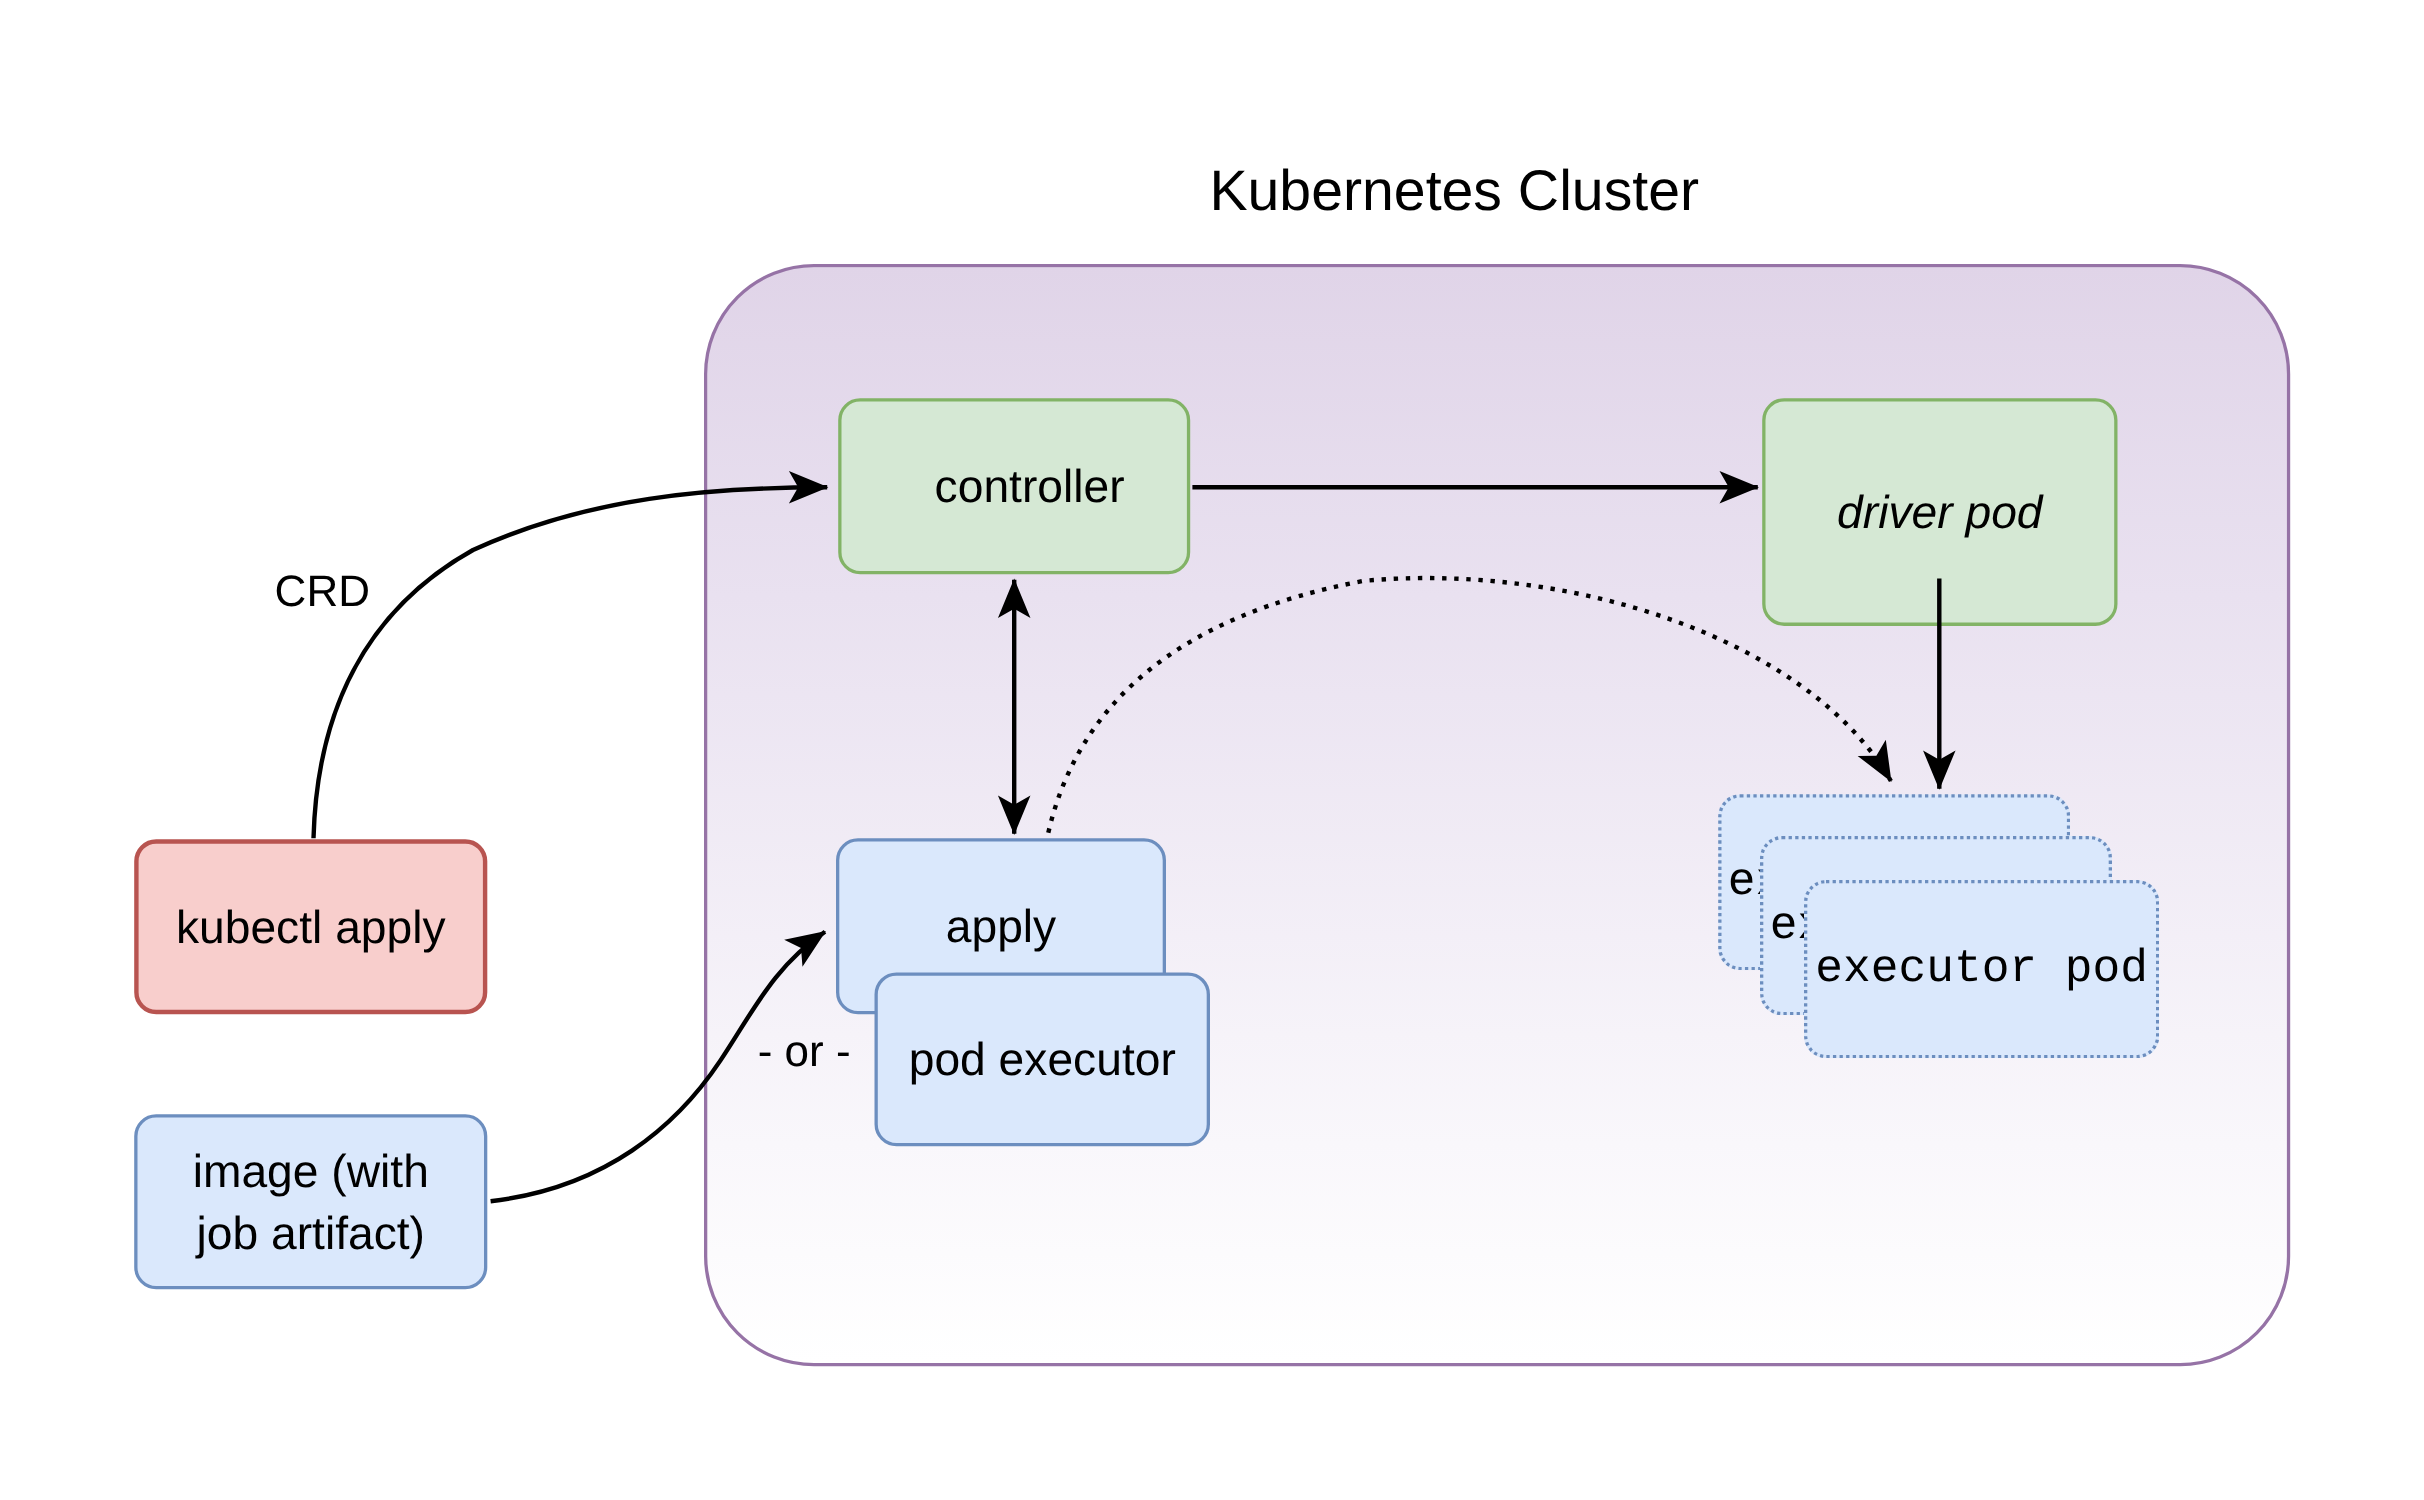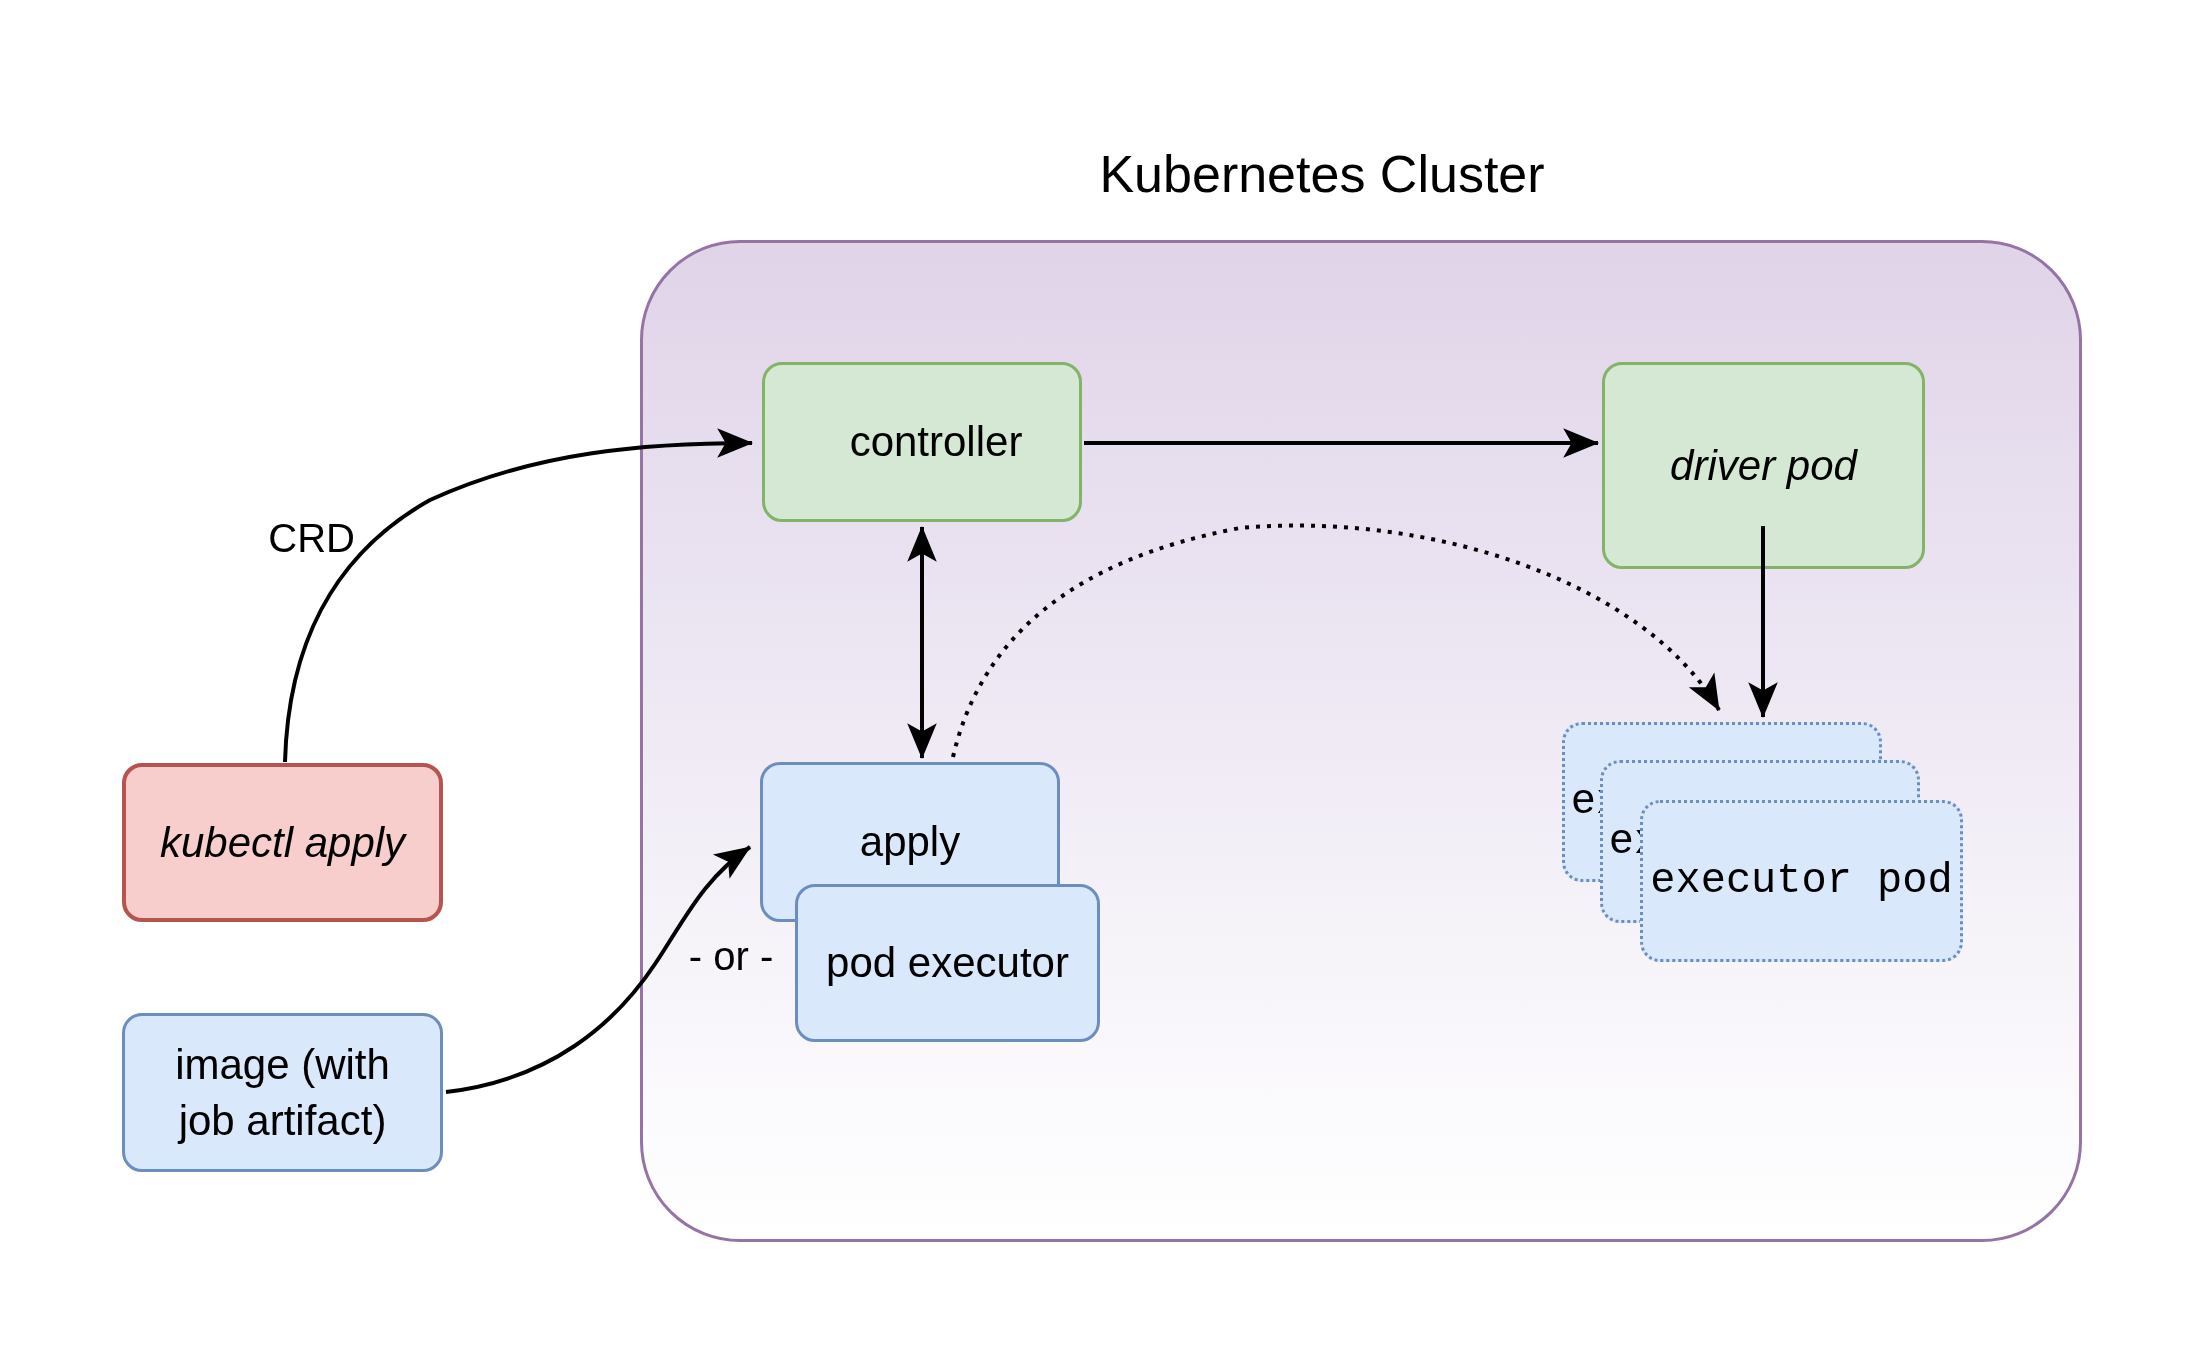--- a/index.html
+++ b/index.html
@@ -25,40 +25,40 @@
     text-align:center;font-size:52px;line-height:48px;
   }
 
   .node{
     position:absolute;box-sizing:border-box;display:flex;
     align-items:center;justify-content:center;text-align:center;
     font-size:42px;line-height:56px;border-radius:20px;
   }
   .node.green{background:var(--green_fill);border:3px solid var(--green_border);}
   .node.blue{background:var(--blue_fill);border:3px solid var(--blue_border);}
-  .node.red{background:var(--red_fill);border:4px solid var(--red_border);font-style:italic;}
+  .node.red{background:var(--red_fill);border:4px solid var(--red_border);}
   .node.exec{
     background:var(--blue_fill);border:3px dotted var(--blue_border);
     white-space:nowrap;overflow:visible;font-family:Liberation Mono, monospace;
   }
 
   .node-controller{left:762px;top:362px;width:320px;height:160px;padding-left:28px;}
   .node-driver-pod{left:1602px;top:362px;width:323px;height:207px;font-style:italic;}
   .node-image{left:760px;top:762px;width:300px;height:160px;}
   .node-pod-template{left:795px;top:884px;width:305px;height:158px;}
   .node-kubectl-apply{left:122px;top:763px;width:321px;height:159px;}
   .node-image-artifact{left:122px;top:1013px;width:321px;height:159px;padding:0 26px;}
   .node-exec-back{left:1562px;top:722px;width:320px;height:160px;}
   .node-exec-mid{left:1600px;top:760px;width:320px;height:163px;}
   .node-exec-front{left:1640px;top:800px;width:323px;height:162px;}
 
   .float-label{
     position:absolute;text-align:center;font-size:40px;line-height:44px;
   }
-  .label-crd{left:205px;top:516px;width:150px;text-align:right;}
+  .label-crd{left:218px;top:516px;width:150px;}
   .label-or{left:651px;top:934px;width:160px;}
 
   svg.edges{position:absolute;left:0;top:0;width:2204px;height:1364px;
     pointer-events:none;}
   .edge{fill:none;stroke:var(--edge);stroke-width:4px;}
   .edge.dotted{stroke-dasharray:4 7;}
 </style>
 </head>
 <body>
 

